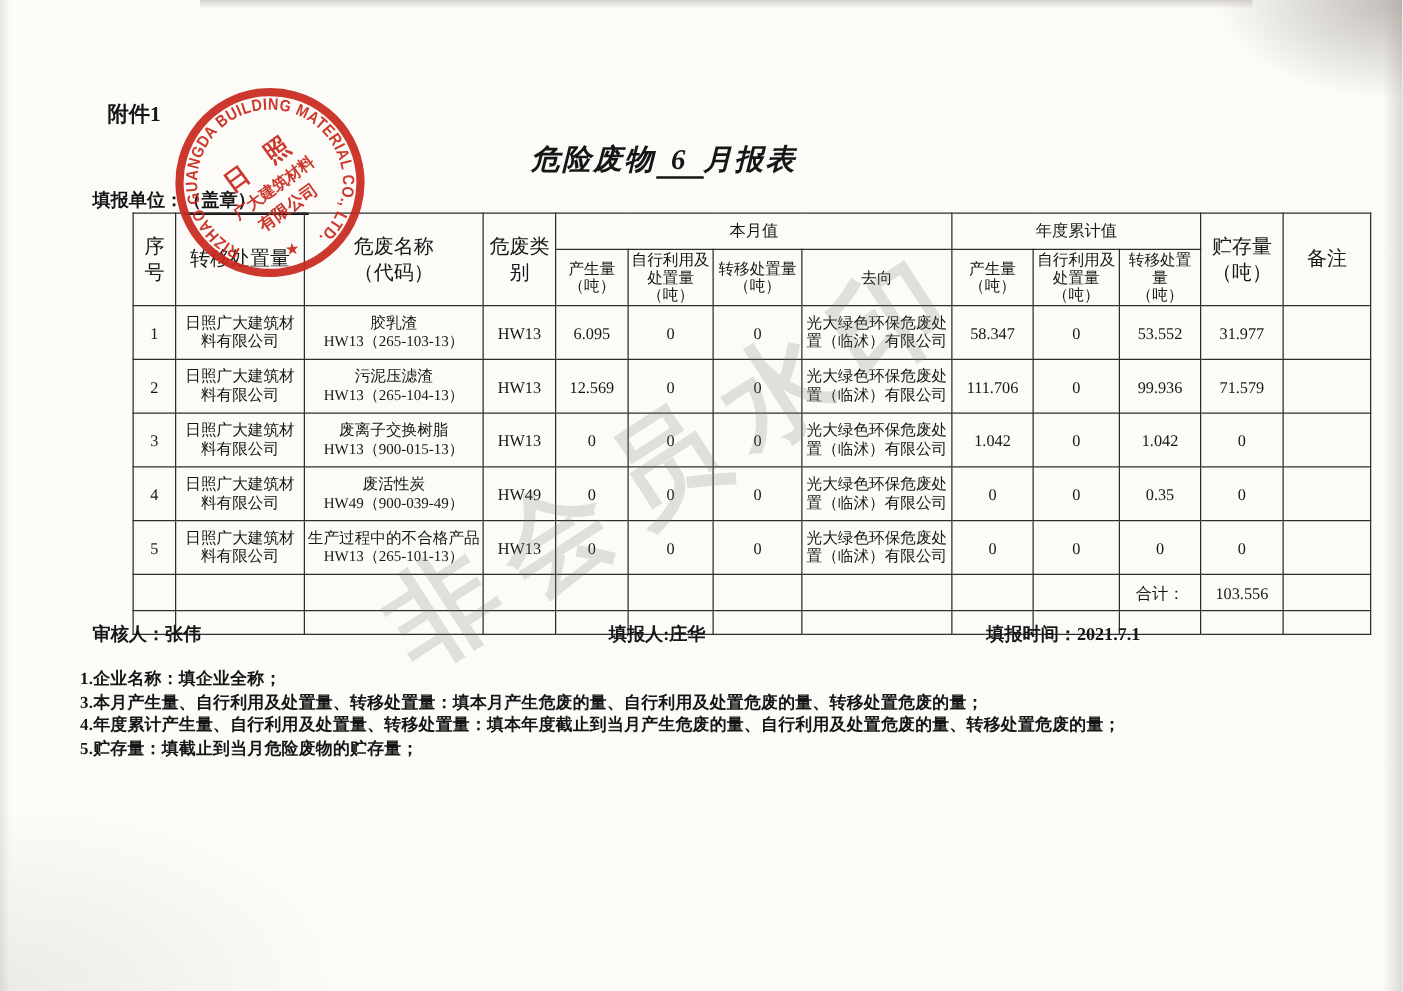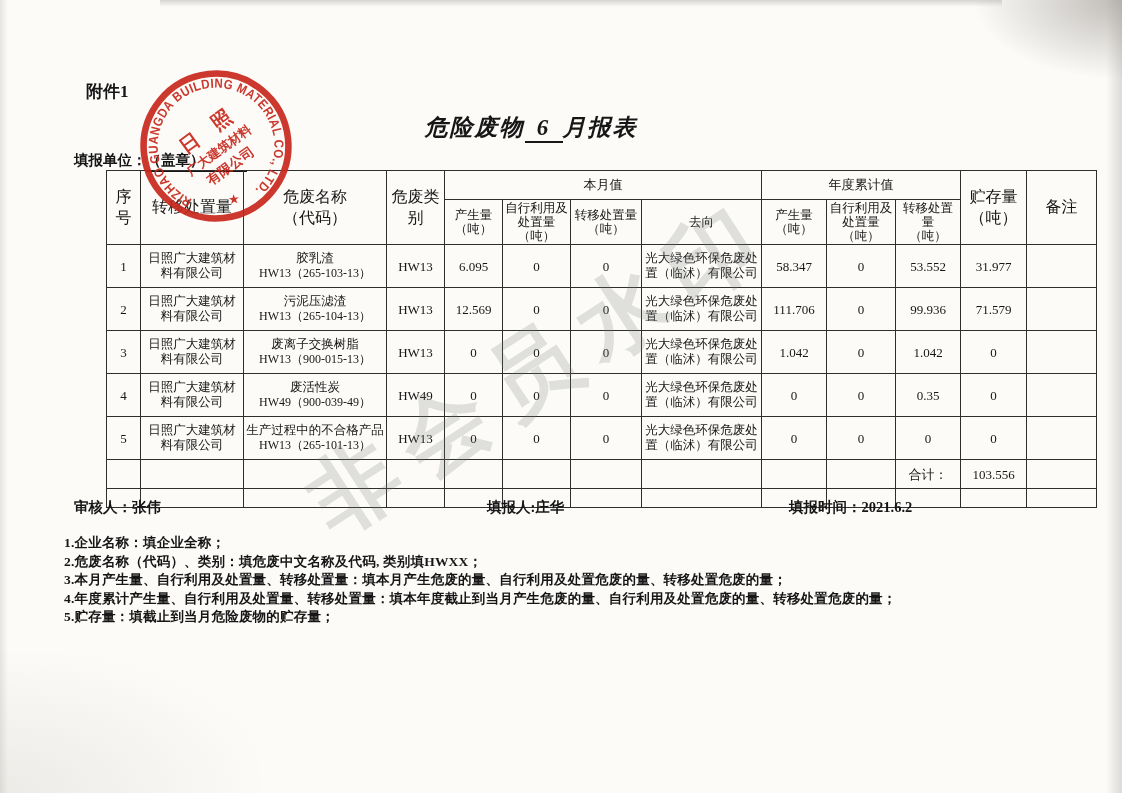--- a/index.html
+++ b/index.html
@@ -269,23 +269,22 @@
           <td></td>
         <td></td>
           <td></td>
         <td></td>
       </tr>
     </tbody>
   </table>
 
   <div class="footer-line f-review">审核人：张伟</div>
   <div class="footer-line f-fill">填报人:庄华</div>
-  <div class="footer-line f-date">填报时间：2021.6.2</div>
+  <div class="footer-line f-date">填报时间：2021.7.1</div>
 
   <div class="notes">
     <div>1.企业名称：填企业全称；</div>
-    <div>2.危废名称（代码）、类别：填危废中文名称及代码, 类别填HWXX；</div>
     <div>3.本月产生量、自行利用及处置量、转移处置量：填本月产生危废的量、自行利用及处置危废的量、转移处置危废的量；</div>
     <div>4.年度累计产生量、自行利用及处置量、转移处置量：填本年度截止到当月产生危废的量、自行利用及处置危废的量、转移处置危废的量；</div>
     <div>5.贮存量：填截止到当月危险废物的贮存量；</div>
   </div>
 
 </div>
 
 </body></html>

